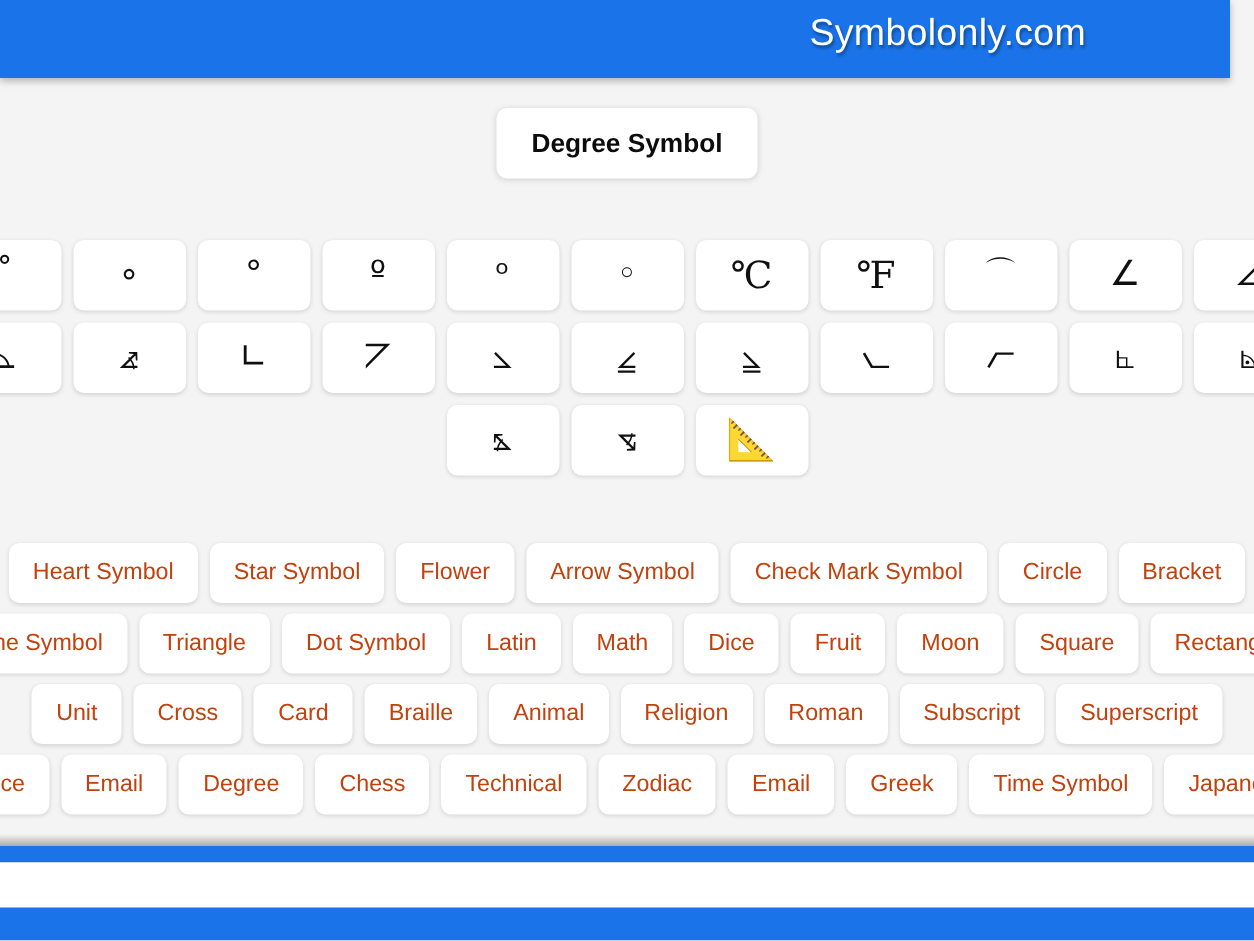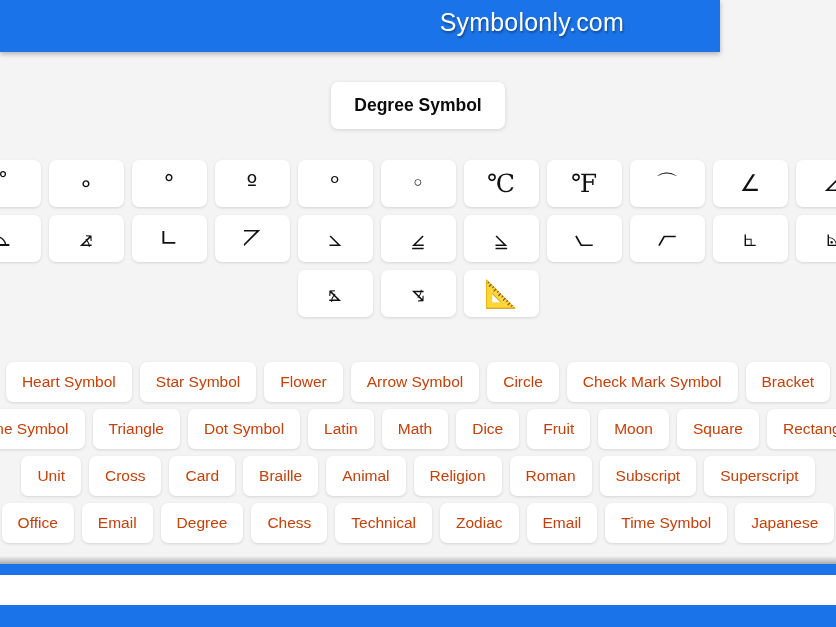--- a/index.html
+++ b/index.html
@@ -8,38 +8,38 @@
     width: 836px; height: 627px;
     overflow: hidden;
     background: #f4f4f5;
     font-family: "Liberation Sans", sans-serif;
   }
   .page { position: relative; width: 836px; height: 627px; background: #f4f4f5; }
 
   
   .site-header {
     position: absolute; top: 0; left: 0;
-    width: 720px; height: 52px;
+    width: 820px; height: 52px;
     background: #1a73e8;
     box-shadow: 0 2px 5px rgba(0,0,0,0.28);
     z-index: 10;
   }
   .site-title {
     position: absolute; right: 96px; top: 8px;
     color: #ffffff;
     font-size: 25px;
     font-weight: 400;
     letter-spacing: 0.2px;
     text-shadow: 1px 2px 2px rgba(0,0,0,0.35);
     white-space: nowrap;
   }
 
   
   .heading-wrap {
-    position: absolute; top: 82px; left: 0; width: 836px;
+    position: absolute; top: 72px; left: 0; width: 836px;
     display: flex; justify-content: center;
   }
   .heading-card {
     background: #ffffff;
     border-radius: 7px;
     box-shadow: 0 1px 4px rgba(0,0,0,0.14);
     padding: 13px 23px;
   }
   .heading-card h1 {
     margin: 0;
@@ -229,22 +229,22 @@
         </div>
       </div>
     </div>
 
   <div class="chip-area" id="chip-area">
       <div class="chip-row">
         <div class="chip">Heart Symbol</div>
         <div class="chip">Star Symbol</div>
         <div class="chip">Flower</div>
         <div class="chip">Arrow Symbol</div>
+        <div class="chip">Check Mark Symbol</div>
         <div class="chip">Circle</div>
-        <div class="chip">Check Mark Symbol</div>
         <div class="chip">Bracket</div>
       </div>
       <div class="chip-row">
         <div class="chip">Line Symbol</div>
         <div class="chip">Triangle</div>
         <div class="chip">Dot Symbol</div>
         <div class="chip">Latin</div>
         <div class="chip">Math</div>
         <div class="chip">Dice</div>
         <div class="chip">Fruit</div>
@@ -264,20 +264,21 @@
         <div class="chip">Superscript</div>
       </div>
       <div class="chip-row">
         <div class="chip">Office</div>
         <div class="chip">Email</div>
         <div class="chip">Degree</div>
         <div class="chip">Chess</div>
         <div class="chip">Technical</div>
         <div class="chip">Zodiac</div>
         <div class="chip">Email</div>
+        <div class="chip">Greek</div>
         <div class="chip">Time Symbol</div>
         <div class="chip">Japanese</div>
       </div>
     </div>
 
   <div class="divider-shadow"></div>
   <div class="bar-blue-top"></div>
   <div class="white-gap"></div>
   <div class="bar-blue-bottom"></div>
 

